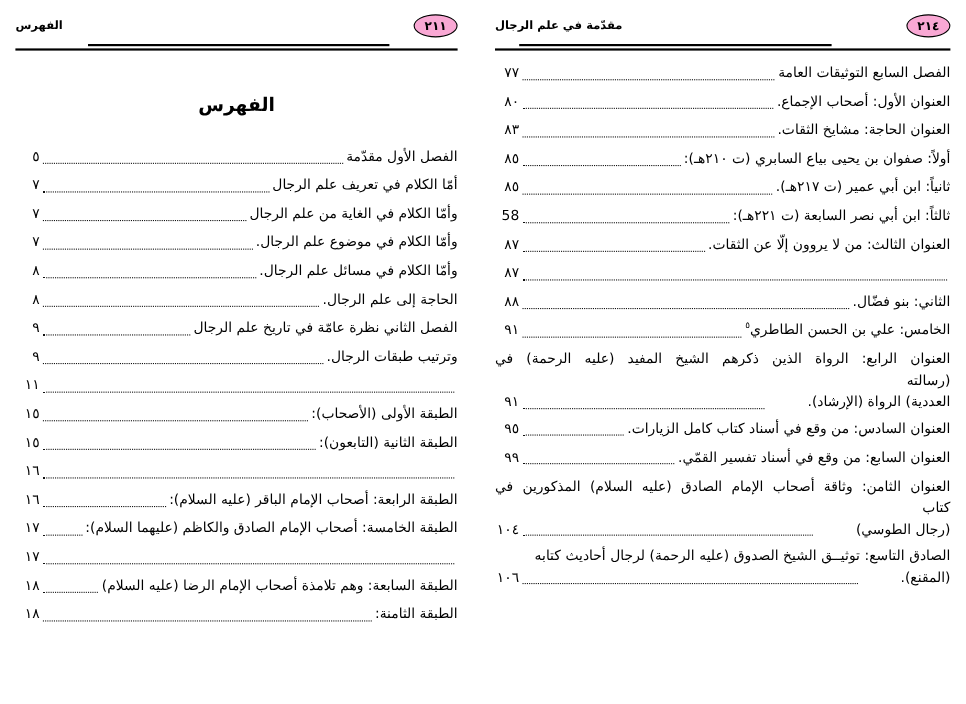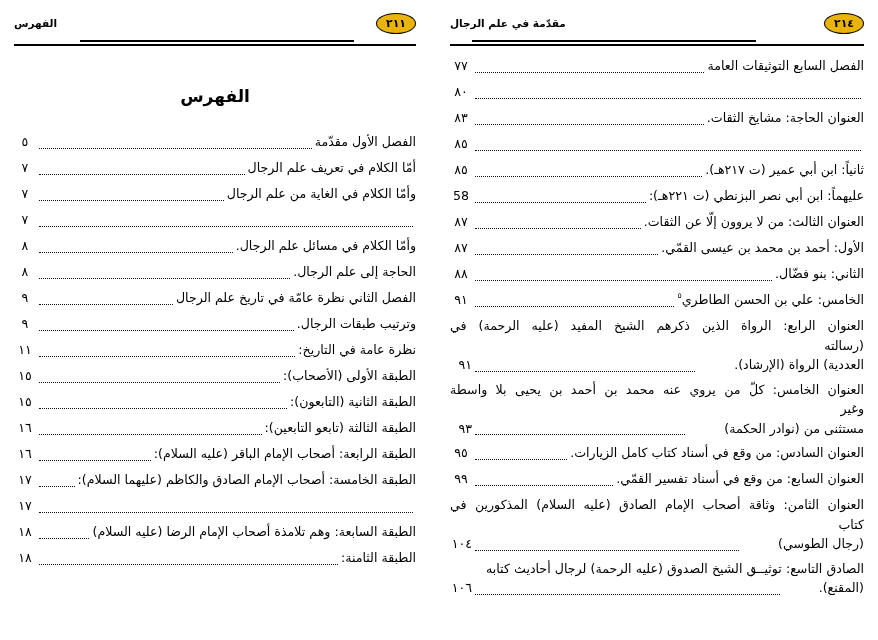--- a/index.html
+++ b/index.html
@@ -59,21 +59,21 @@
     min-width: 40px;
     height: 21px;
     display: flex;
     align-items: center;
     justify-content: center;
     font-size: 11px;
     font-weight: bold;
     line-height: 1;
     padding: 0 4px;
     box-sizing: border-box;
-    background: #eab308;
+    background: #f9a8d4;
   }
   .header-spacer { flex: 1 1 auto; }
 
   
   .header-rules {
     position: relative;
     height: 8px;
     margin-top: 1px;
   }
   .rule-thin {
@@ -126,21 +126,21 @@
     border-bottom: 1.5px dotted #111;
     min-width: 26px;
     height: 1px;
   }
   .entry-page {
     order: 3;
     flex: 0 0 auto;
     white-space: nowrap;
     font-size: 12.6px;
     min-width: 22px;
-    text-align: center;
+    text-align: right;
   }
 
   
   .entry.wrap {
     display: block;
     text-align: justify;
     text-align-last: justify;
     margin-bottom: 5px;
   }
   .entry.wrap .entry-text {
@@ -181,71 +181,67 @@
       </div>
     </div>
 
     <div class="entries">
         <div class="entry">
           <span class="entry-text">الفصل السابع التوثيقات العامة</span>
           <span class="leader"></span>
           <span class="entry-page">٧٧</span>
         </div>
         <div class="entry">
+          <span class="entry-text">العنوان الأول: أصحاب الإجماع.</span>
           <span class="leader"></span>
           <span class="entry-page">٨٠</span>
         </div>
         <div class="entry">
           <span class="entry-text">العنوان الحاجة: مشايخ الثقات.</span>
           <span class="leader"></span>
           <span class="entry-page">٨٣</span>
         </div>
         <div class="entry">
+          <span class="entry-text">أولاً: صفوان بن يحيى بياع السابري (ت ٢١٠هـ):</span>
           <span class="leader"></span>
           <span class="entry-page">٨٥</span>
         </div>
         <div class="entry">
           <span class="entry-text">ثانياً: ابن أبي عمير (ت ٢١٧هـ).</span>
           <span class="leader"></span>
           <span class="entry-page">٨٥</span>
         </div>
         <div class="entry">
-          <span class="entry-text">عليهماً: ابن أبي نصر البزنطي (ت ٢٢١هـ):</span>
+          <span class="entry-text">ثالثاً: ابن أبي نصر السابعة (ت ٢٢١هـ):</span>
           <span class="leader"></span>
           <span class="entry-page">58</span>
         </div>
         <div class="entry">
           <span class="entry-text">العنوان الثالث: من لا يروون إلّا عن الثقات.</span>
           <span class="leader"></span>
           <span class="entry-page">٨٧</span>
         </div>
         <div class="entry">
-          <span class="entry-text">الأول: أحمد بن محمد بن عيسى القمّي.</span>
           <span class="leader"></span>
           <span class="entry-page">٨٧</span>
         </div>
         <div class="entry">
           <span class="entry-text">الثاني: بنو فضّال.</span>
           <span class="leader"></span>
           <span class="entry-page">٨٨</span>
         </div>
         <div class="entry">
           <span class="entry-text">الخامس: علي بن الحسن الطاطري<sup class="footnote-mark">٥</sup></span>
           <span class="leader"></span>
           <span class="entry-page">٩١</span>
         </div>
         <div class="entry wrap"><span class="entry-text">العنوان الرابع: الرواة الذين ذكرهم الشيخ المفيد (عليه الرحمة) في (رسالته </span><div class="tail">
             <span class="entry-text">العددية) الرواة (الإرشاد).</span>
             <span class="leader"></span>
             <span class="entry-page">٩١</span>
-          </div></div>
-        <div class="entry wrap"><span class="entry-text">العنوان الخامس: كلّ من يروي عنه محمد بن أحمد بن يحيى بلا واسطة وغير </span><div class="tail">
-            <span class="entry-text">مستثنى من (نوادر الحكمة)</span>
-            <span class="leader"></span>
-            <span class="entry-page">٩٣</span>
           </div></div>
         <div class="entry">
           <span class="entry-text">العنوان السادس: من وقع في أسناد كتاب كامل الزيارات.</span>
           <span class="leader"></span>
           <span class="entry-page">٩٥</span>
         </div>
         <div class="entry">
           <span class="entry-text">العنوان السابع: من وقع في أسناد تفسير القمّي.</span>
           <span class="leader"></span>
           <span class="entry-page">٩٩</span>
@@ -289,20 +285,21 @@
           <span class="entry-text">أمّا الكلام في تعريف علم الرجال</span>
           <span class="leader"></span>
           <span class="entry-page">٧</span>
         </div>
         <div class="entry">
           <span class="entry-text">وأمّا الكلام في الغاية من علم الرجال</span>
           <span class="leader"></span>
           <span class="entry-page">٧</span>
         </div>
         <div class="entry">
+          <span class="entry-text">وأمّا الكلام في موضوع علم الرجال.</span>
           <span class="leader"></span>
           <span class="entry-page">٧</span>
         </div>
         <div class="entry">
           <span class="entry-text">وأمّا الكلام في مسائل علم الرجال.</span>
           <span class="leader"></span>
           <span class="entry-page">٨</span>
         </div>
         <div class="entry">
           <span class="entry-text">الحاجة إلى علم الرجال.</span>
@@ -313,36 +310,34 @@
           <span class="entry-text">الفصل الثاني نظرة عامّة في تاريخ علم الرجال</span>
           <span class="leader"></span>
           <span class="entry-page">٩</span>
         </div>
         <div class="entry">
           <span class="entry-text">وترتيب طبقات الرجال.</span>
           <span class="leader"></span>
           <span class="entry-page">٩</span>
         </div>
         <div class="entry">
-          <span class="entry-text">نظرة عامة في التاريخ:</span>
           <span class="leader"></span>
           <span class="entry-page">١١</span>
         </div>
         <div class="entry">
           <span class="entry-text">الطبقة الأولى (الأصحاب):</span>
           <span class="leader"></span>
           <span class="entry-page">١٥</span>
         </div>
         <div class="entry">
           <span class="entry-text">الطبقة الثانية (التابعون):</span>
           <span class="leader"></span>
           <span class="entry-page">١٥</span>
         </div>
         <div class="entry">
-          <span class="entry-text">الطبقة الثالثة (تابعو التابعين):</span>
           <span class="leader"></span>
           <span class="entry-page">١٦</span>
         </div>
         <div class="entry">
           <span class="entry-text">الطبقة الرابعة: أصحاب الإمام الباقر (عليه السلام):</span>
           <span class="leader"></span>
           <span class="entry-page">١٦</span>
         </div>
         <div class="entry">
           <span class="entry-text">الطبقة الخامسة: أصحاب الإمام الصادق والكاظم (عليهما السلام):</span>

